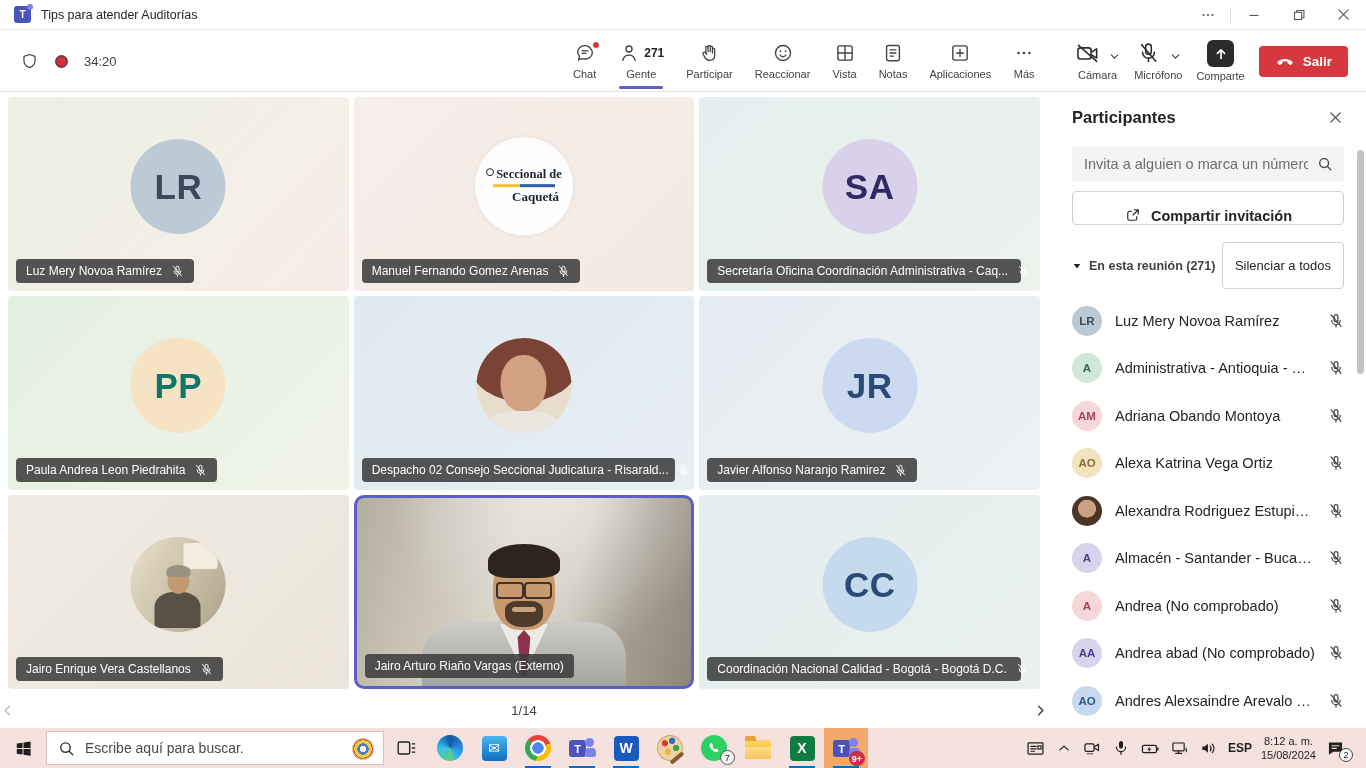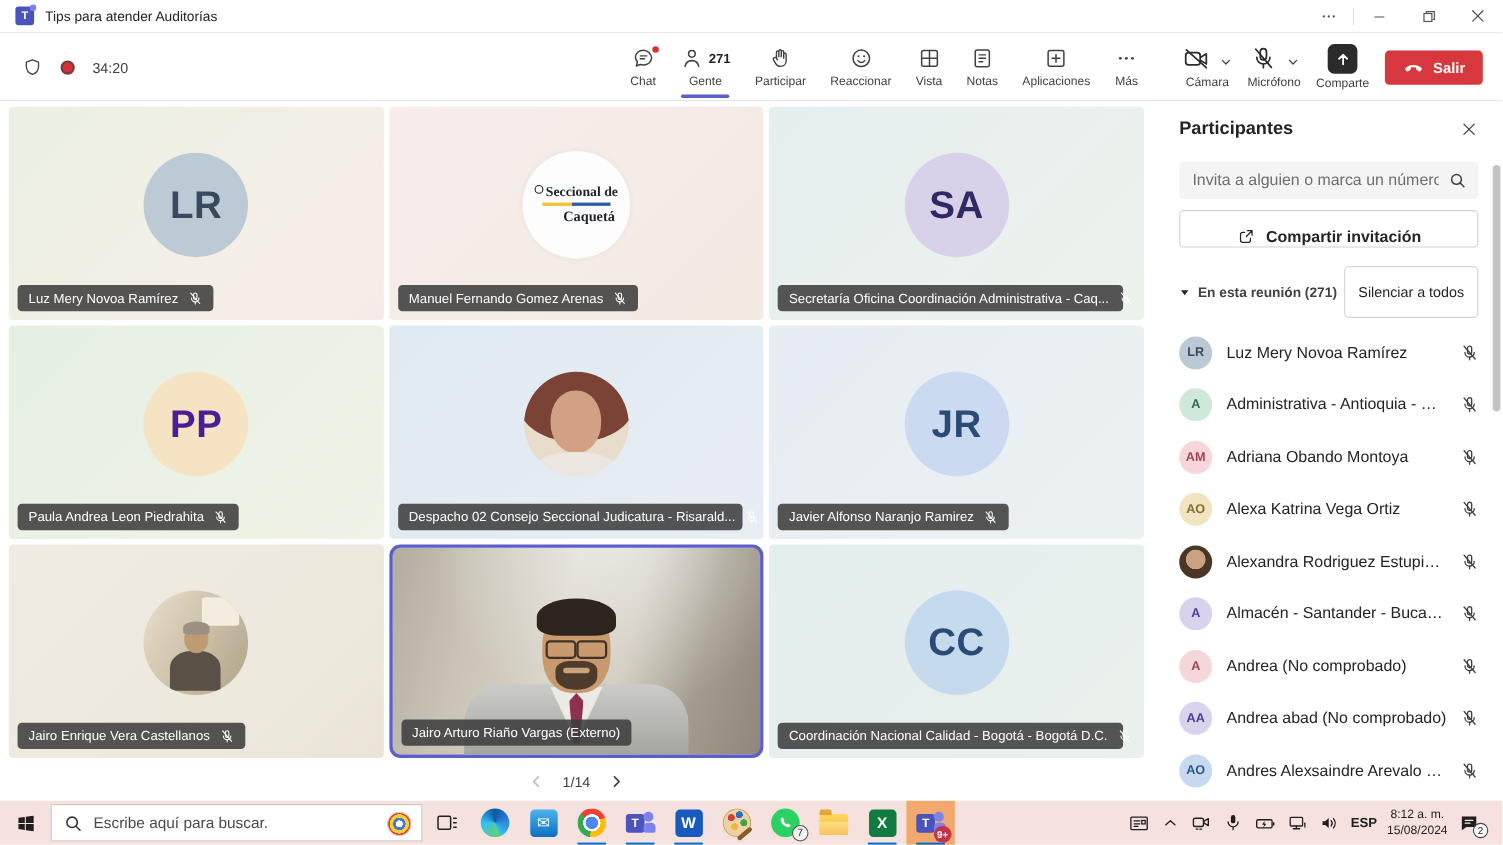--- a/index.html
+++ b/index.html
@@ -71,21 +71,21 @@
 .v-tie{position:absolute;bottom:10px;left:50%;transform:translateX(-50%);width:13px;height:46px;background:#8e3050;clip-path:polygon(50% 0,100% 16%,72% 100%,28% 100%,0 16%)}
 .v-head{position:absolute;bottom:56px;left:50%;transform:translateX(-50%);width:62px;height:80px;background:#c89a6e;border-radius:46% 46% 42% 42%}
 .v-hair{position:absolute;top:-6px;left:-5px;right:-5px;height:34px;background:#2d241d;border-radius:55% 55% 30% 30%}
 .v-glasses{position:absolute;top:32px;left:3px;right:3px;height:14px}
 .v-glasses::before,.v-glasses::after{content:"";position:absolute;top:0;width:24px;height:13px;border:2px solid rgba(40,32,26,.85);border-radius:4px}
 .v-glasses::before{left:0}.v-glasses::after{right:0}
 .v-beard{position:absolute;bottom:3px;left:50%;transform:translateX(-50%);width:38px;height:26px;background:rgba(52,38,28,.82);border-radius:32% 32% 46% 46%}
 .v-beard::before{content:"";position:absolute;top:6px;left:7px;right:7px;height:5px;background:#caa27b;border-radius:3px}
 
 
-.pager{position:absolute;left:0;bottom:10px;width:1048px;display:flex;align-items:center;justify-content:center;gap:16px}
+.pager{position:absolute;left:0;bottom:10px;width:1048px;display:flex;align-items:center;justify-content:space-between;gap:16px}
 .pg-txt{font-size:13px;color:#424242}
 .pg-prev{color:#bdbdbd}.pg-next{color:#424242}
 
 
 .panel{position:absolute;top:92px;left:1048px;width:318px;height:636px;background:#fff;padding:16px 22px 0 24px}
 .panel-head{display:flex;align-items:center;justify-content:space-between}
 .panel-title{font-size:16.5px;font-weight:bold;color:#242424}
 .panel-close{color:#424242;cursor:pointer}
 .p-search{margin-top:20px;position:relative}
 .p-search input{width:100%;height:34px;background:#f4f4f4;border:none;border-radius:4px;padding:0 36px 0 12px;font-size:14.5px;color:#242424;font-family:"Liberation Sans",sans-serif;outline:none}
@@ -463,21 +463,21 @@
         </div>
       <div class="chip">
           <span>Secretaría Oficina Coordinación Administrativa - Caq...</span>
           <svg class="cmic" width="13" height="13">
             <use href="#i-mic-off"></use>
           </svg>
         </div>
     </div>
 
     <div class="tile" style="background: linear-gradient(135deg, rgb(229, 240, 227) 0%, rgb(240, 243, 231) 100%);">
-      <div class="avatar" style="background: rgb(245, 227, 195); color: #4c1d95;">
+      <div class="avatar" style="background: rgb(245, 227, 195); color: #0f766e;">
           <span>PP</span>
         </div>
       <div class="chip">
           <span>Paula Andrea Leon Piedrahita</span>
           <svg class="cmic" width="13" height="13">
             <use href="#i-mic-off"></use>
           </svg>
         </div>
     </div>
 

